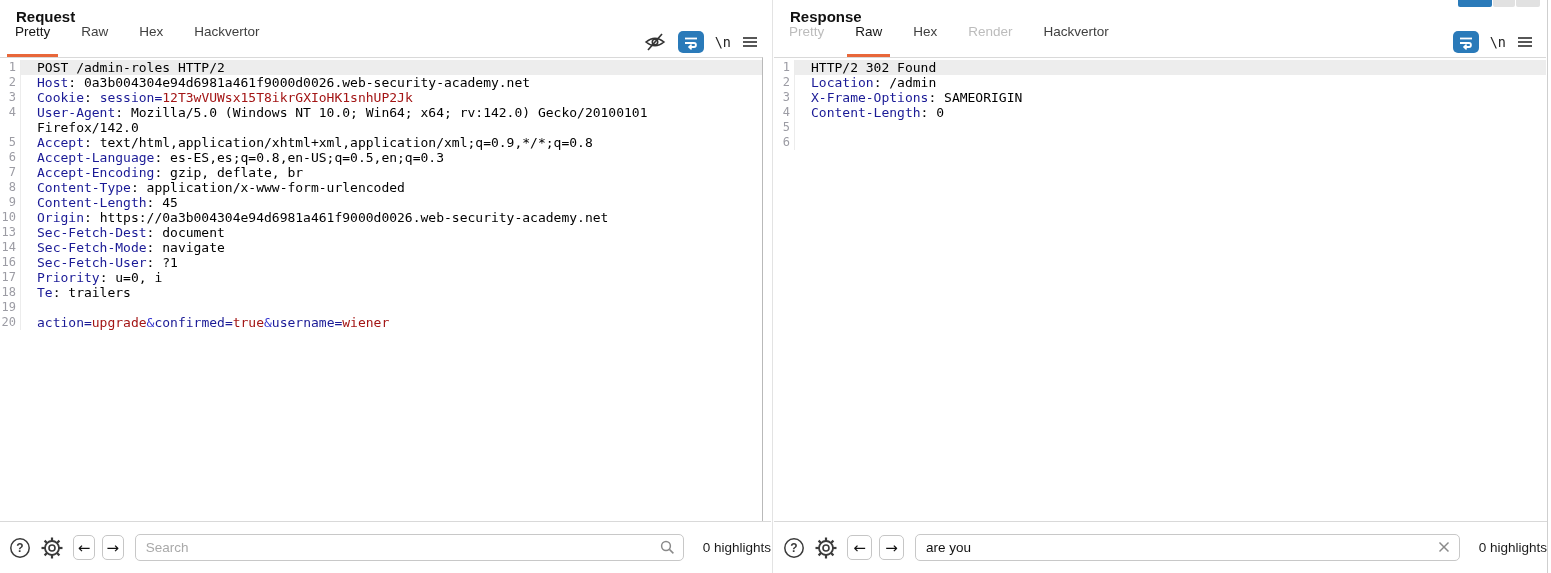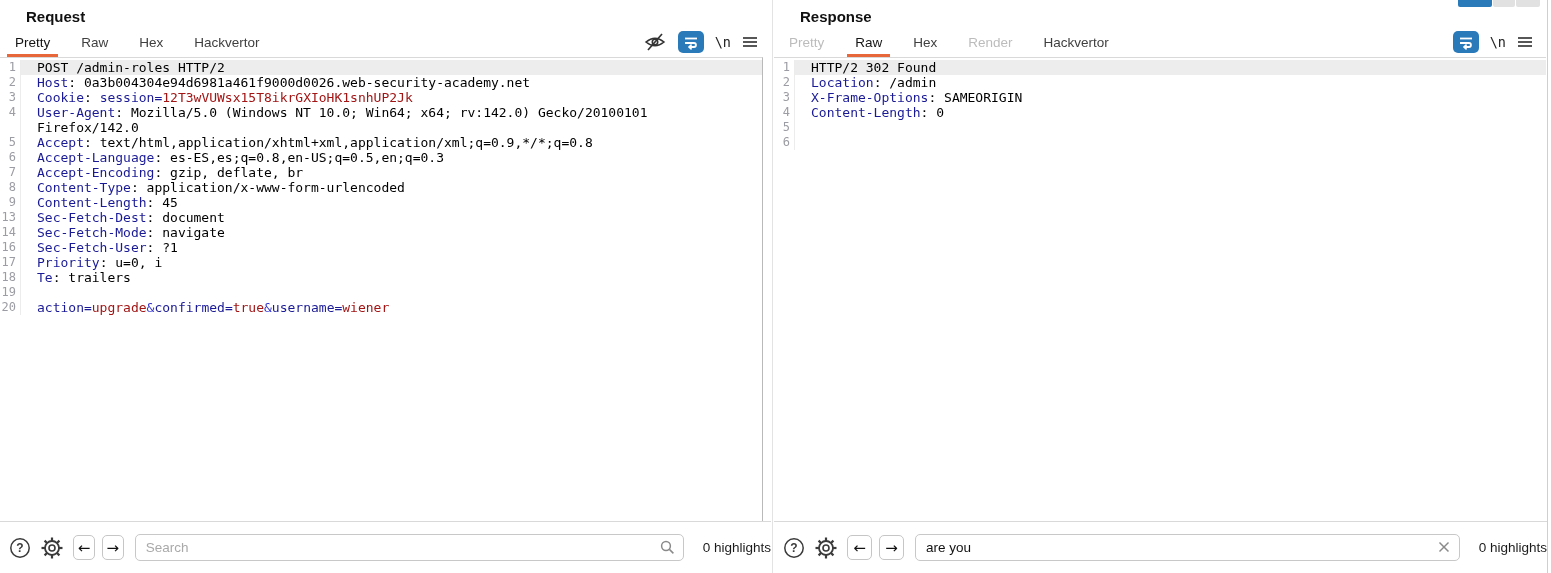--- a/index.html
+++ b/index.html
@@ -11,24 +11,24 @@
   body{
     font-family:"Liberation Sans",sans-serif; background:#ffffff; position:relative;
     overflow:hidden; color:#161616;
   }
   .panel{position:absolute; top:0; bottom:0;}
   #request-panel{left:0; width:771px;}
   #response-panel{left:774px; width:773px;}
   #panel-divider{position:absolute; left:772px; top:0; bottom:0; width:1px; background:#e3e3e3;}
   #window-right-border{position:absolute; left:1547px; top:0; bottom:0; width:1px; background:#cfcfcf;}
 
-  .panel-title{position:absolute; top:8px; left:26px; font-size:15px; font-weight:bold; color:#111;}
+  .panel-title{position:absolute; top:8px; left:16px; font-size:15px; font-weight:bold; color:#111;}
 
   .tabs{position:absolute; top:31px; left:6px; display:flex; align-items:flex-end; height:26px;}
-  .tab{font-size:13.5px; color:#3f3f3f; padding:5px 9px 7px; margin-right:13px; position:relative; white-space:nowrap; cursor:default;}
+  .tab{font-size:13.5px; color:#3f3f3f; padding:5px 9px 18px; margin-right:13px; position:relative; white-space:nowrap; cursor:default;}
   .tab.active{color:#141414;}
   .tab.active::after{content:""; position:absolute; left:1px; right:1px; bottom:0; height:3px; background:var(--orange);}
   .tab.disabled{color:#bcbcbc;}
 
   .editor-icons{position:absolute; top:31px; display:flex; align-items:center; gap:11px;}
   #request-panel .editor-icons{right:13px;}
   #response-panel .editor-icons{right:14px;}
   .icon-btn{display:flex; align-items:center; justify-content:center; cursor:default;}
   .wrap-btn{width:26px; height:22px; background:var(--blue); border-radius:5px;}
   .nl-label{font-family:"DejaVu Sans Mono",monospace; font-size:13.5px; color:#222;}
@@ -142,20 +142,24 @@
         <span class="num">7</span>
         <span class="code"><span class="c-n">Accept-Encoding</span><span class="c-p">: </span><span class="c-p">gzip, deflate, br</span></span>
       </div>
       <div class="line">
         <span class="num">8</span>
         <span class="code"><span class="c-n">Content-Type</span><span class="c-p">: </span><span class="c-p">application/x-www-form-urlencoded</span></span>
       </div>
       <div class="line">
         <span class="num">9</span>
         <span class="code"><span class="c-n">Content-Length</span><span class="c-p">: </span><span class="c-p">45</span></span>
+      </div>
+      <div class="line">
+        <span class="num">10</span>
+        <span class="code"><span class="c-n">Origin</span><span class="c-p">: </span><span class="c-p">https://0a3b004304e94d6981a461f9000d0026.web-security-academy.net</span></span>
       </div>
       <div class="line">
         <span class="num">13</span>
         <span class="code"><span class="c-n">Sec-Fetch-Dest</span><span class="c-p">: </span><span class="c-p">document</span></span>
       </div>
       <div class="line">
         <span class="num">14</span>
         <span class="code"><span class="c-n">Sec-Fetch-Mode</span><span class="c-p">: </span><span class="c-p">navigate</span></span>
       </div>
       <div class="line">

